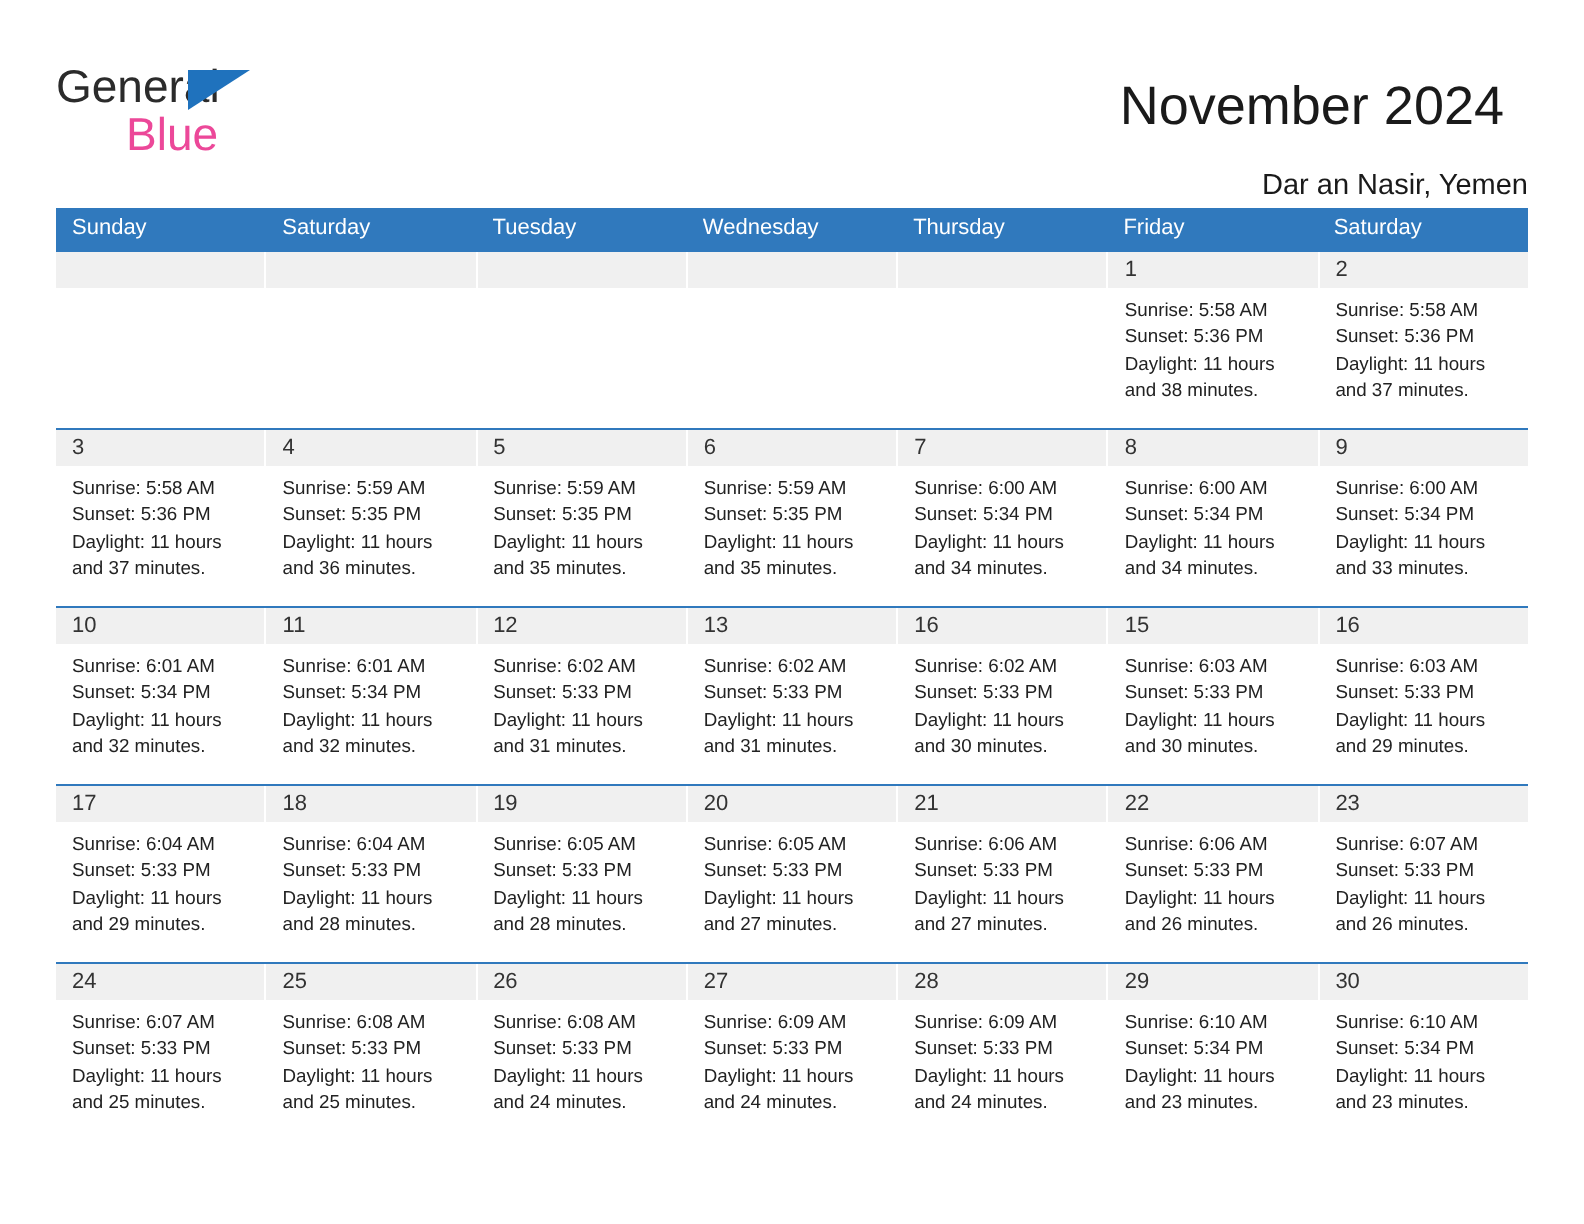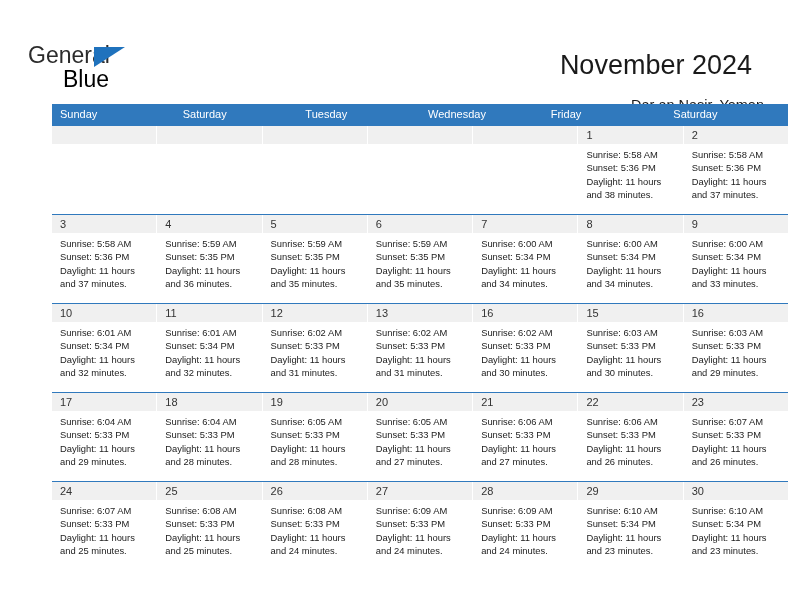--- a/index.html
+++ b/index.html
@@ -18,21 +18,21 @@
     position: relative;
     width: 792px;
     height: 612px;
     box-sizing: border-box;
   }
 
   
   .header {
     position: absolute;
     left: 28px;
-    top: 36px;
+    top: 24px;
     right: 28px;
     height: 70px;
     text-decoration: underline;
   }
   .brand {
     position: absolute;
     left: 0;
     top: 6px;
     width: 150px;
     height: 56px;
@@ -55,21 +55,21 @@
     height: 0;
     border-left: 31px solid #1f72bd;
     border-bottom: 20px solid transparent;
   }
   .brand-blue {
     position: absolute;
     left: 35px;
     top: 24px;
     font-size: 23px;
     line-height: 26px;
-    color: #000000;
+    color: #ec4899;
     font-family: "Liberation Sans", sans-serif;
   }
 
   .title-block {
     position: absolute;
     right: 0;
     top: 0;
     text-align: right;
   }
   .cal-title {
@@ -87,21 +87,20 @@
     margin: 4px 0 16px 0;
     white-space: nowrap;
   }
 
   
   .calendar {
     position: absolute;
     left: 28px;
     top: 104px;
     width: 736px;
-    margin-left: 24px;
   }
   .weekday-row {
     display: flex;
     background: #3079bd;
     height: 21px;
   }
   .weekday {
     flex: 1 1 0;
     color: #ffffff;
     font-size: 11px;
@@ -172,20 +171,21 @@
 
   </div>
 
   <div class="calendar">
 
     <div class="weekday-row">
       <div class="weekday">Sunday</div>
       <div class="weekday">Saturday</div>
       <div class="weekday">Tuesday</div>
       <div class="weekday">Wednesday</div>
+      <div class="weekday">Thursday</div>
       <div class="weekday">Friday</div>
       <div class="weekday">Saturday</div>
     </div>
 
     <div class="week-row">
       <div class="day-cell empty">
         <div class="day-number"></div>
         <div class="day-info">
           <div></div>
           <div></div>

